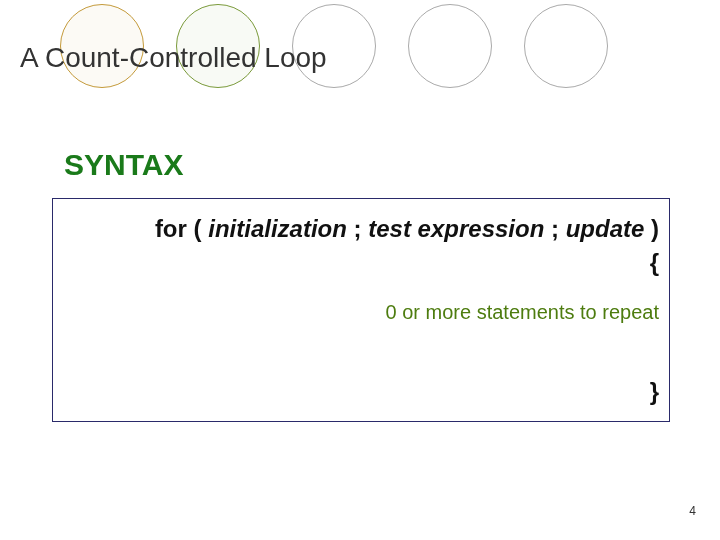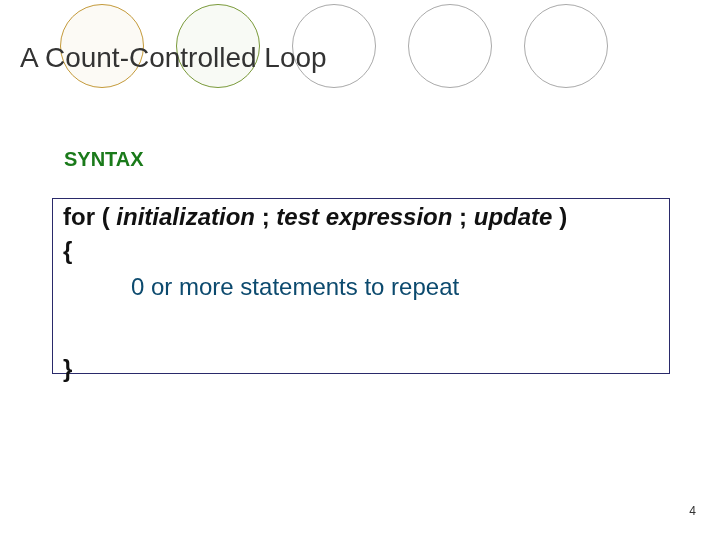--- a/index.html
+++ b/index.html
@@ -35,38 +35,39 @@
   left: 20px;
   font-size: 28px;
   color: #333;
   font-weight: normal;
   background: transparent;
 }
 .syntax-label {
   position: absolute;
   top: 148px;
   left: 64px;
-  font-size: 20px;
+  font-size: 30px;
   font-weight: bold;
   color: #1a7a1a;
 }
 .code-box {
   position: absolute;
   top: 198px;
   left: 52px;
   width: 618px;
-  height: 176px;
+  height: 224px;
   border: 1.5px solid #2a2a6a;
-  padding: 4px 10px;
+  padding: 16px 10px;
+  text-align: right;
 }
 .line1 { font-size: 24px; }
 .kw { font-weight: bold; color: #111; }
 .it { font-weight: bold; font-style: italic; color: #111; }
 .line2 { font-size: 24px; font-weight: bold; color: #111; margin-top: 6px; }
-.line3 { font-size: 24px; color: #0c4a6e; margin-top: 8px; margin-left: 68px; }
+.line3 { font-size: 20px; color: #4d7c0f; margin-top: 24px; margin-left: 68px; }
 .line4 { font-size: 24px; font-weight: bold; color: #111; margin-top: 54px; }
 .pagenum {
   position: absolute;
   bottom: 22px;
   right: 24px;
   font-size: 12px;
   color: #333;
 }
 </style>
 </head>

